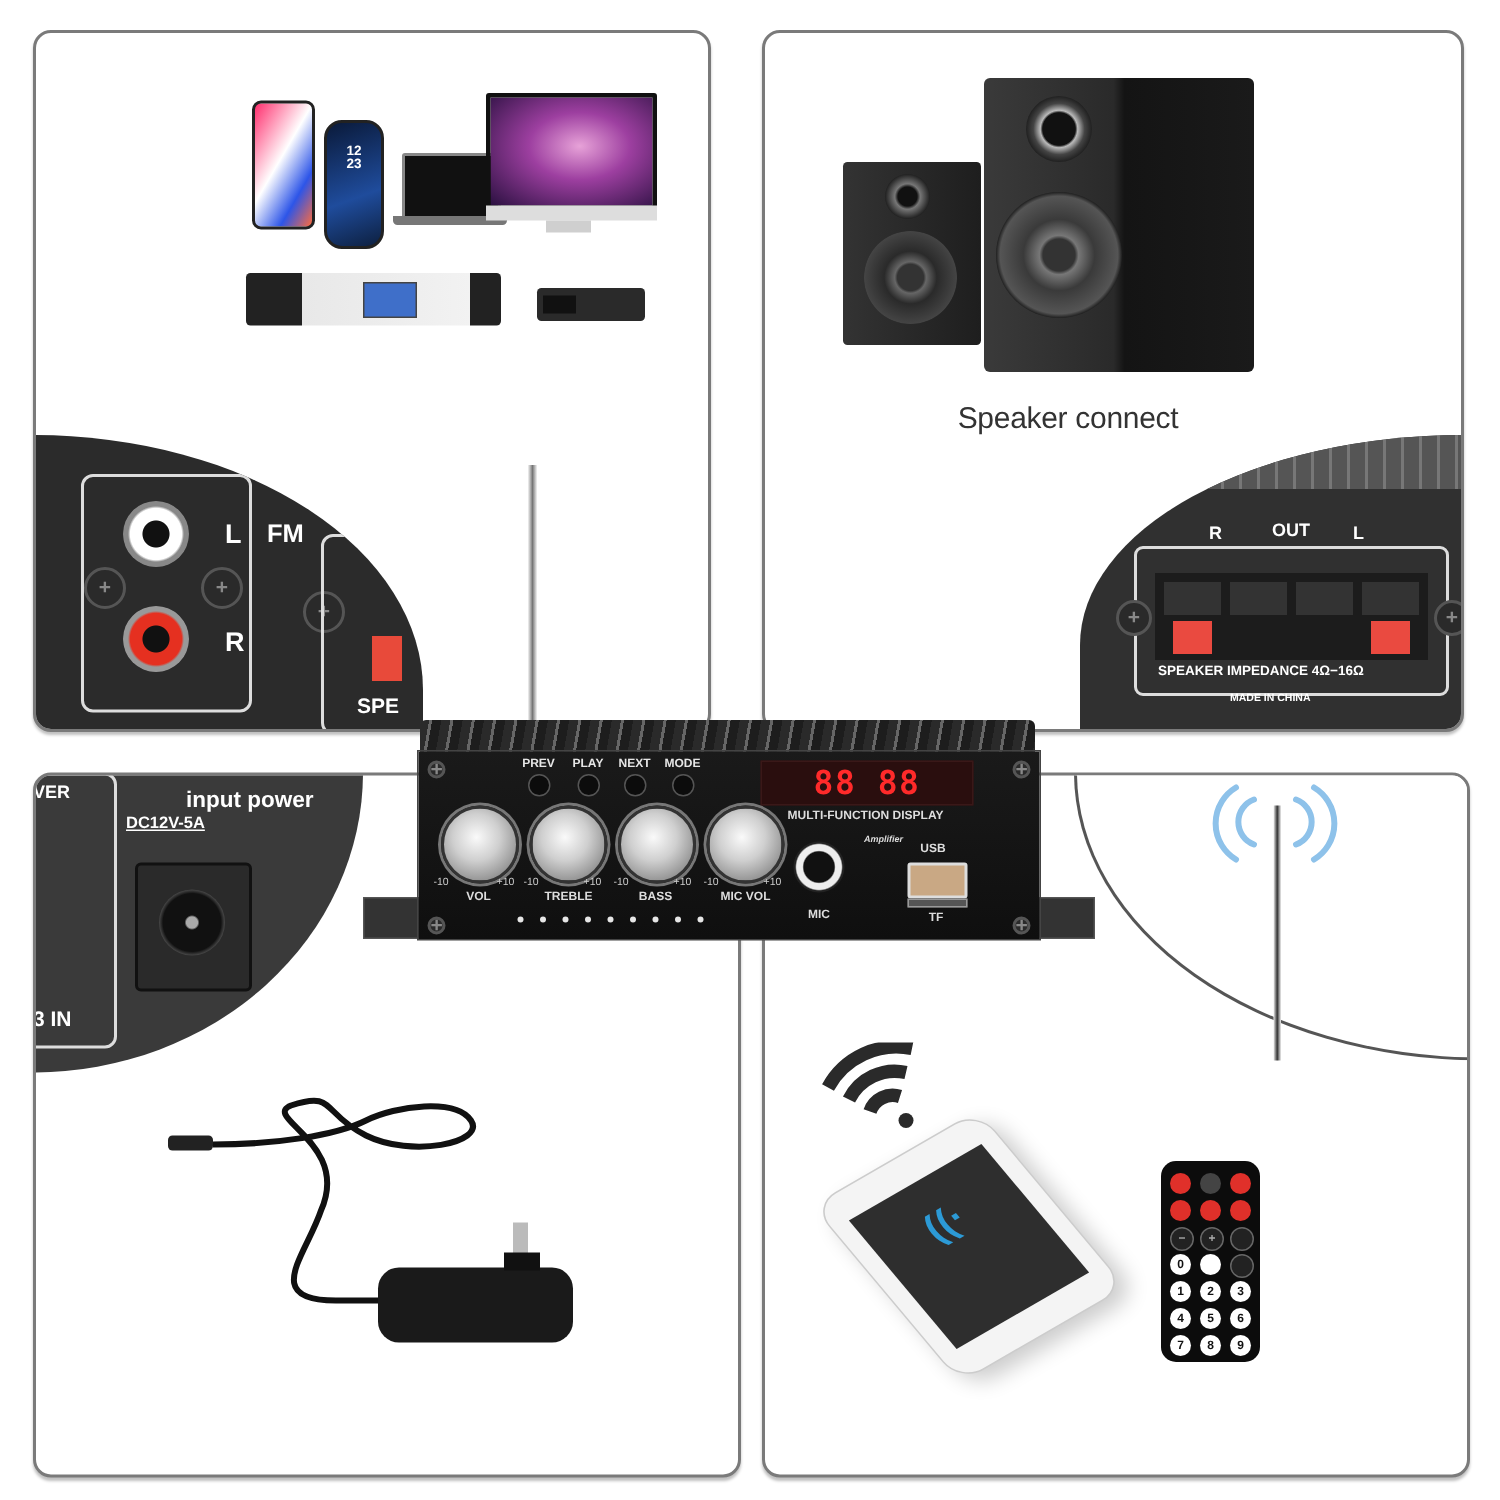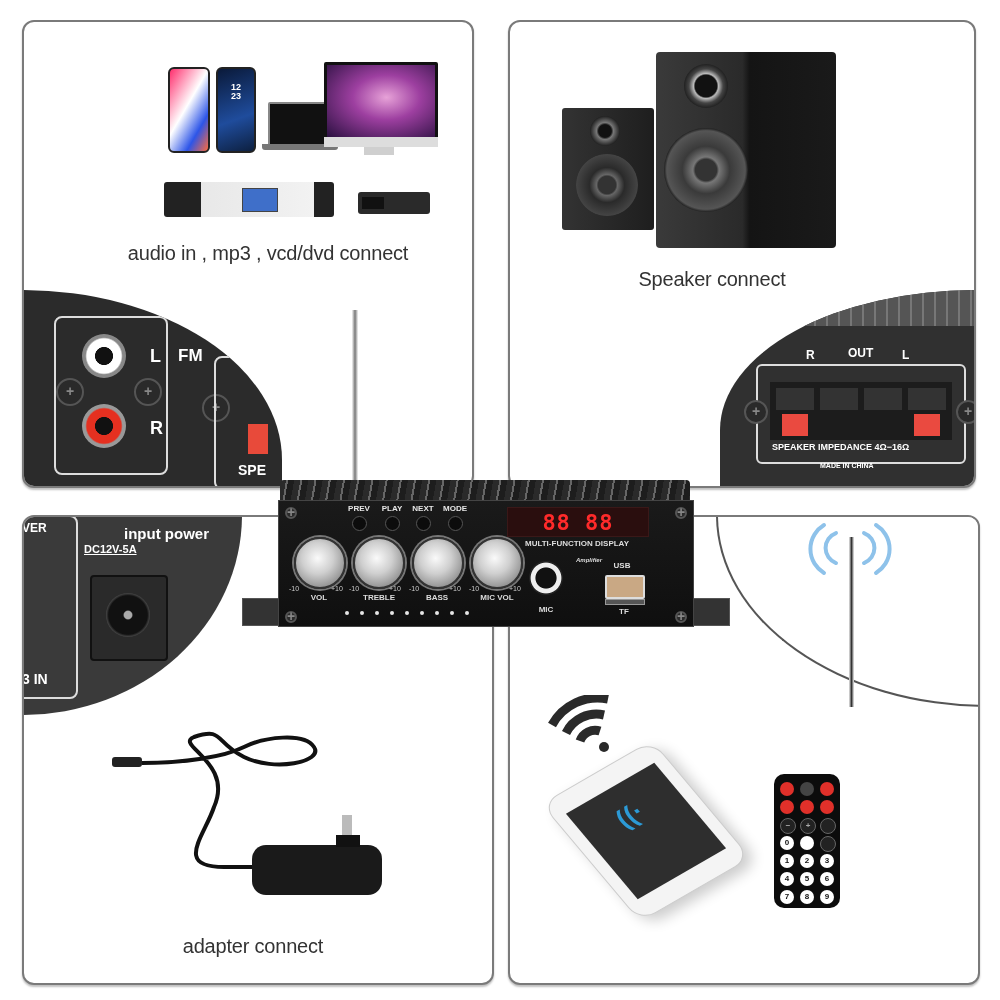--- a/index.html
+++ b/index.html
@@ -33,39 +33,38 @@
   .remote{position:absolute;left:772px;top:772px;width:66px;height:134px;background:#0c0c0c;border-radius:10px;}
   .rb{position:absolute;width:14px;height:14px;border-radius:50%;font-size:8px;font-weight:bold;text-align:center;line-height:14px;}
 </style>
 </head>
 <body>
 
 <div class="panel" style="left:22px;top:20px;width:448px;height:464px;">
 
   <div class="phone" style="left:144px;top:45px;width:38px;height:82px;background:linear-gradient(120deg,#ff2f6e 0%,#ffffff 45%,#2d55e8 75%,#ff6b3d 100%);"></div>
 
-  <div class="phone" style="left:192px;top:45px;width:36px;height:82px;background:linear-gradient(160deg,#0a1a3a,#1f4c9c 60%,#0d2040);">
+  <div class="phone" style="left:192px;top:58px;width:36px;height:82px;background:linear-gradient(160deg,#0a1a3a,#1f4c9c 60%,#0d2040);border-radius:12px;">
     <div style="position:absolute;top:14px;left:0;right:0;text-align:center;color:#fff;font-size:9px;font-weight:bold;line-height:9px;">12<br>23</div>
   </div>
 
   <div class="abs" style="left:244px;top:80px;width:62px;height:40px;background:#111;border:2px solid #888;border-radius:2px;"></div>
   <div class="abs" style="left:238px;top:122px;width:76px;height:6px;background:#777;border-radius:0 0 3px 3px;"></div>
 
   <div class="abs" style="left:300px;top:40px;width:108px;height:72px;background:radial-gradient(ellipse at 55% 45%,#e7a2d8 0,#9d3fa0 40%,#2a1040 100%);border:3px solid #111;border-radius:2px;"></div>
   <div class="abs" style="left:300px;top:115px;width:114px;height:10px;background:#ddd;"></div>
   <div class="abs" style="left:340px;top:125px;width:30px;height:8px;background:#cfcfcf;"></div>
 
   <div class="abs" style="left:140px;top:160px;width:170px;height:35px;background:linear-gradient(90deg,#222 0,#222 22%,#e8e8e8 22%,#f2f2f2 88%,#222 88%);border-radius:3px;">
     <div style="position:absolute;left:78px;top:6px;width:34px;height:22px;background:#3f6fc9;border:1px solid #444;"></div>
   </div>
 
   <div class="abs" style="left:334px;top:170px;width:72px;height:22px;background:#2a2a2a;border-radius:3px;">
     <div style="position:absolute;left:4px;top:5px;width:22px;height:12px;background:#111;"></div>
   </div>
-  <div class="caption" style="top:220px;left:40px;">audio in , mp3 , vcd/dvd connect</div>
 
   <div class="callout" style="left:-2px;top:268px;width:260px;height:200px;border-radius:0 100% 0 0 / 0 85% 0 0;">
     <div class="rca-box" style="left:32px;top:26px;width:110px;height:155px;"></div>
     <div class="rca" style="left:60px;top:44px;width:44px;height:44px;background:radial-gradient(circle,#111 0 28%,#fff 30% 55%,#888 60% 70%,#222 75%);"></div>
     <div class="rca" style="left:60px;top:114px;width:44px;height:44px;background:radial-gradient(circle,#111 0 28%,#e53020 30% 55%,#999 60% 70%,#222 75%);"></div>
     <div class="screw" style="left:34px;top:88px;width:24px;height:24px;"></div>
     <div class="screw" style="left:112px;top:88px;width:24px;height:24px;"></div>
     <div class="screw" style="left:180px;top:104px;width:24px;height:24px;"></div>
     <div class="lbl" style="left:128px;top:56px;font-size:18px;">L</div>
     <div class="lbl" style="left:128px;top:128px;font-size:18px;">R</div>
@@ -123,21 +122,20 @@
     </div>
   </div>
 
   <svg class="abs" style="left:80px;top:200px;" width="300" height="190" viewBox="0 0 300 190">
     <rect x="8" y="40" width="30" height="10" rx="3" fill="#222"></rect>
     <path d="M38 46 C 80 46, 120 40, 140 30 C 160 20, 200 15, 210 30 C 220 45, 170 55, 140 40 C 110 25, 120 10, 90 20 C 70 28, 130 45, 110 90 C 100 120, 70 150, 120 150 L 150 150" fill="none" stroke="#111" stroke-width="4"></path>
     <rect x="148" y="128" width="130" height="50" rx="14" fill="#1a1a1a"></rect>
     <rect x="238" y="98" width="10" height="26" fill="#bbb"></rect>
     <rect x="232" y="118" width="24" height="12" fill="#111"></rect>
   </svg>
-  <div class="caption" style="top:418px;left:-10px;">adapter connect</div>
 </div>
 
 <div class="panel" style="left:508px;top:515px;width:468px;height:466px;">
 
   <div class="abs" style="left:206px;top:-2px;width:270px;height:190px;border-left:2px solid #555;border-bottom:2px solid #555;border-radius:0 0 0 100% / 0 0 0 100%;background:#fff;"></div>
   <svg class="abs" style="left:290px;top:4px;" width="100" height="60" viewBox="0 0 100 60">
     <g fill="none" stroke="#8ec2ea" stroke-width="4" stroke-linecap="round">
       <path d="M36 12 A 16 16 0 0 0 36 42"></path>
         <path d="M64 12 A 16 16 0 0 1 64 42"></path>
       <path d="M24 4 A 28 28 0 0 0 24 52"></path>

